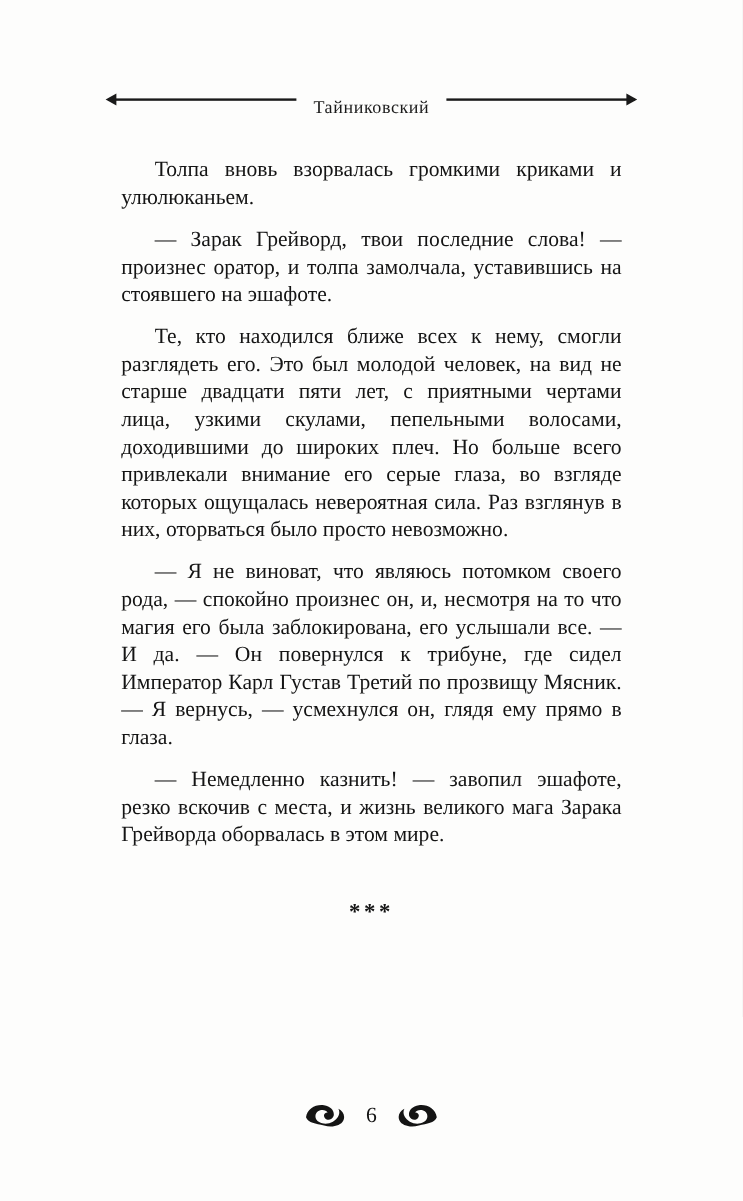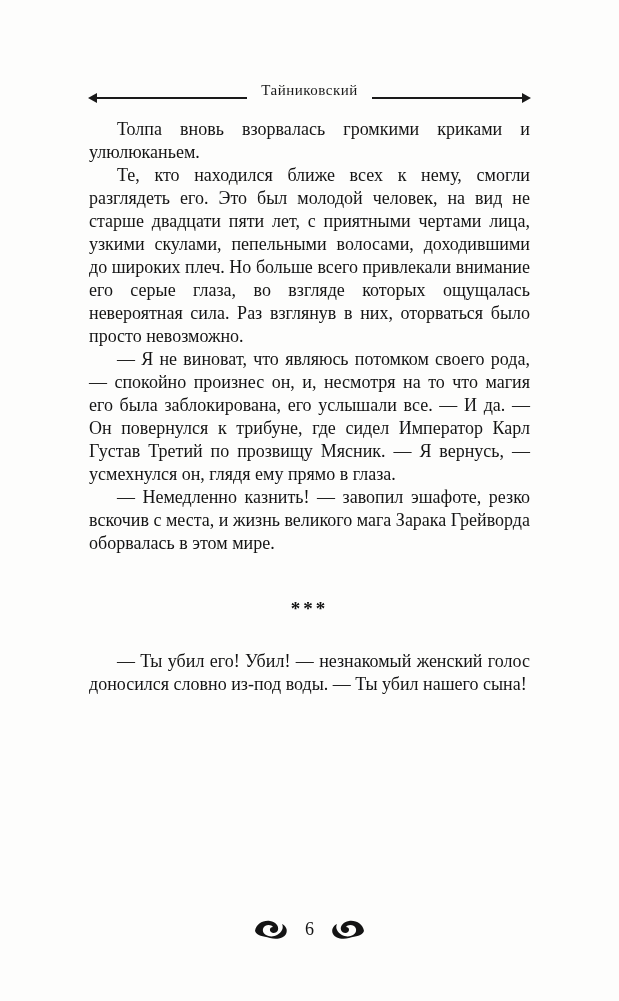--- a/index.html
+++ b/index.html
@@ -18,21 +18,21 @@
     overflow: hidden;
   }
 
   
   .running-head {
     position: absolute;
     top: 82px;
     left: 90px;
     right: 90px;
     display: flex;
-    align-items: flex-end;
+    align-items: flex-start;
     gap: 14px;
   }
   .head-rule {
     flex: 1;
     height: 2px;
     background: #1a1a1a;
     position: relative;
   }
   .head-rule.left::before {
     content: "";
@@ -67,21 +67,21 @@
   .body-text {
     position: absolute;
     top: 118px;
     left: 89px;
     width: 441px;
     font-size: 18px;
     line-height: 23px;
     text-align: justify;
   }
   .body-text p {
-    margin: 0;
+    margin: 12px;
     text-indent: 1.55em;
   }
   .separator {
     text-align: center;
     text-indent: 0 !important;
     font-size: 19px;
     font-weight: bold;
     letter-spacing: 3px;
     margin: 42px 0 30px 0 !important;
   }
@@ -111,25 +111,25 @@
 <div class="page">
 
   <div class="running-head">
     <div class="head-rule left"></div>
     <div class="head-title">Тайниковский</div>
     <div class="head-rule right"></div>
   </div>
 
   <div class="body-text">
     <p>Толпа вновь взорвалась громкими криками и улюлюканьем.</p>
+    <p>— Зарак Грейворд, твои последние слова! — произнес оратор, и толпа замолчала, уставившись на стоявшего на эшафоте.</p>
     <p>Те, кто находился ближе всех к нему, смогли разглядеть его. Это был молодой человек, на вид не старше двадцати пяти лет, с приятными чертами лица, узкими скулами, пепельными волосами, доходившими до широких плеч. Но больше всего привлекали внимание его серые глаза, во взгляде которых ощущалась невероятная сила. Раз взглянув в них, оторваться было просто невозможно.</p>
     <p>— Я не виноват, что являюсь потомком своего рода, — спокойно произнес он, и, несмотря на то что магия его была заблокирована, его услышали все. — И да. — Он повернулся к трибуне, где сидел Император Карл Густав Третий по прозвищу Мясник. — Я вернусь, — усмехнулся он, глядя ему прямо в глаза.</p>
     <p>— Немедленно казнить! — завопил эшафоте, резко вскочив с места, и жизнь великого мага Зарака Грейворда оборвалась в этом мире.</p>
     <p class="separator">***</p>
-    <p>— Ты убил его! Убил! — незнакомый женский голос доносился словно из-под воды. — Ты убил нашего сына!</p>
   </div>
 
   <div class="footer">
     <span class="flourish">
       <svg width="38" height="22" viewBox="0 0 38 22" xmlns="http://www.w3.org/2000/svg">
         <path fill="#141414" d="M2,13 C3,6 10,2 17,3 C23,4 26,8 25,12 C24,15 20,16 18,14 C16,12 17,9 20,9 C19,7 15,6 12,8 C9,10 9,15 13,17 C18,20 26,18 29,12 C30,10 30,8 29,6 C33,8 35,12 33,16 C31,20 24,22 17,20 C10,18 4,18 2,13 Z"></path>
         <circle fill="#141414" cx="21" cy="11.5" r="2.2"></circle>
       </svg>
     </span>
     <span class="page-number">6</span>

